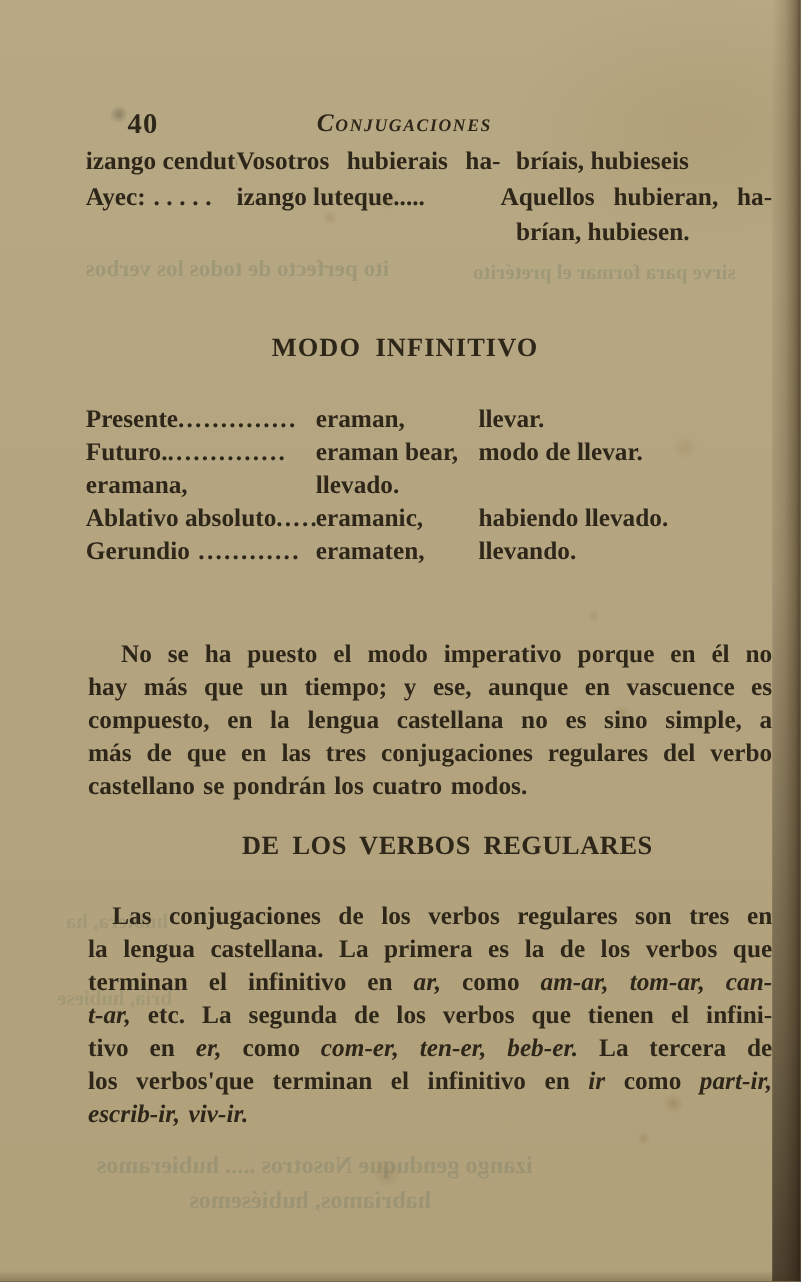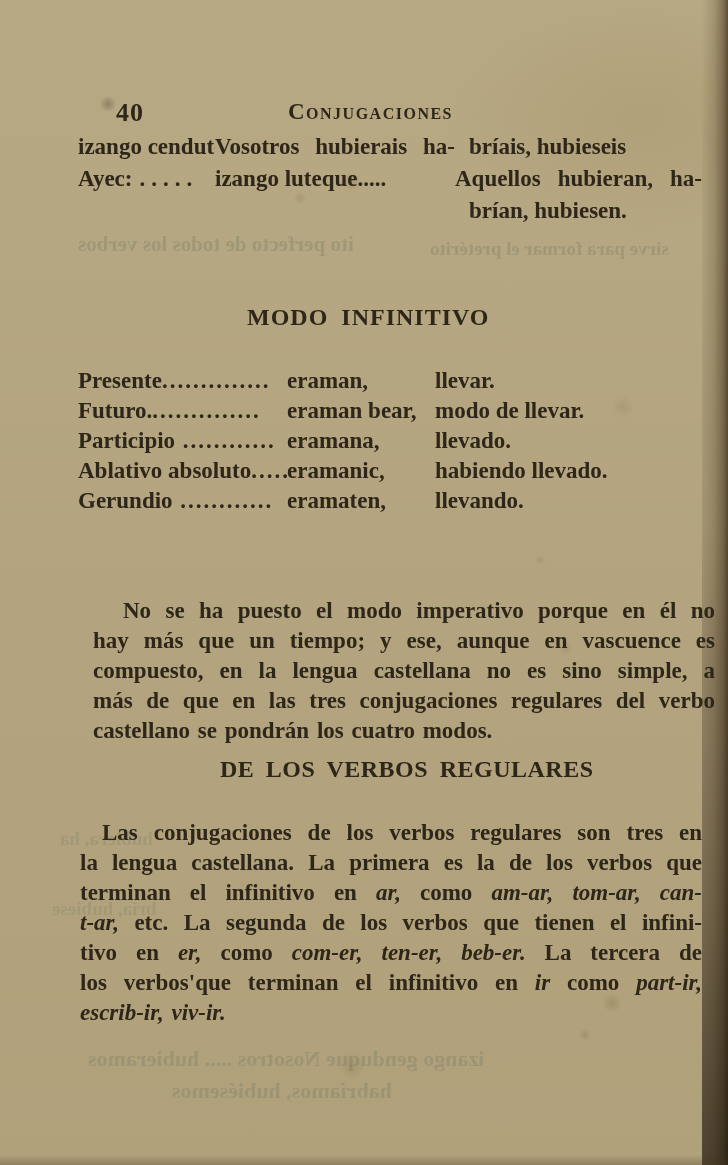--- a/index.html
+++ b/index.html
@@ -41,21 +41,21 @@
   .edge-bottom{
     position:absolute;left:0;bottom:0;width:100%;height:10px;z-index:2;pointer-events:none;
     background:linear-gradient(to top, rgba(70,52,28,.30), rgba(70,52,28,0));
   }
   .content{position:absolute;inset:0;z-index:3;}
 
   
   .pagenum{position:absolute;top:98px;left:116px;font-size:26px;letter-spacing:1px;}
   .running-title{
     position:absolute;top:99px;left:288px;font-size:23px;
-    font-variant:small-caps;letter-spacing:1.5px;
+    font-variant:small-caps;letter-spacing:1.5px;font-style:italic;
   }
 
   
   .cond{position:absolute;top:131px;left:78px;width:624px;font-size:23px;line-height:32px;}
   .cond-row{display:grid;grid-template-columns:137px 240px 1fr;}
   .cond-cont{grid-column:3;padding-left:14px;}
   .sp-just{text-align:justify;text-align-last:justify;}
   .lead{letter-spacing:2px;}
   .lead.wide{letter-spacing:6px;padding-left:7px;}
   .nowrap{white-space:nowrap;overflow:hidden;}
@@ -63,21 +63,21 @@
   
   .h-modo{position:absolute;top:304px;left:247px;font-size:24px;letter-spacing:1px;word-spacing:6px;}
   .h-reg{position:absolute;top:756px;left:220px;font-size:24px;letter-spacing:.5px;word-spacing:5px;}
 
   
   .inf{position:absolute;top:366px;left:78px;width:624px;font-size:23px;line-height:30px;}
   .inf-row{display:grid;grid-template-columns:209px 148px 1fr;}
 
   
   .para{position:absolute;left:80px;width:622px;font-size:23px;word-spacing:2px;}
-  .p1{top:596px;line-height:30px;margin-left:13px;}
+  .p1{top:580px;line-height:30px;}
   .p2{top:818px;line-height:30px;}
   .jline{text-align:justify;text-align-last:justify;}
   .lline{text-align:left;}
   .indent1{padding-left:30px;}
   .indent2{padding-left:22px;}
   .it{font-style:italic;}
 
   
   .ghost{
     position:absolute;transform:scaleX(-1);color:#6d7660;opacity:.30;
@@ -128,21 +128,20 @@
         <span class="nowrap"><span>Presente</span><span class="lead">..............</span></span>
         <span class="nowrap">eraman,</span>
         <span class="nowrap">llevar.</span>
       </div>
       <div class="inf-row">
         <span class="nowrap"><span>Futuro.</span><span class="lead">..............</span></span>
         <span class="nowrap">eraman bear,</span>
         <span class="nowrap">modo de llevar.</span>
       </div>
       <div class="inf-row">
-        <span class="nowrap"><span>Participio</span><span class="lead"> ............</span></span>
         <span class="nowrap">eramana,</span>
         <span class="nowrap">llevado.</span>
       </div>
       <div class="inf-row">
         <span class="nowrap"><span>Ablativo absoluto</span><span class="lead">.....</span></span>
         <span class="nowrap">eramanic,</span>
         <span class="nowrap">habiendo llevado.</span>
       </div>
       <div class="inf-row">
         <span class="nowrap"><span>Gerundio</span><span class="lead"> ............</span></span>

